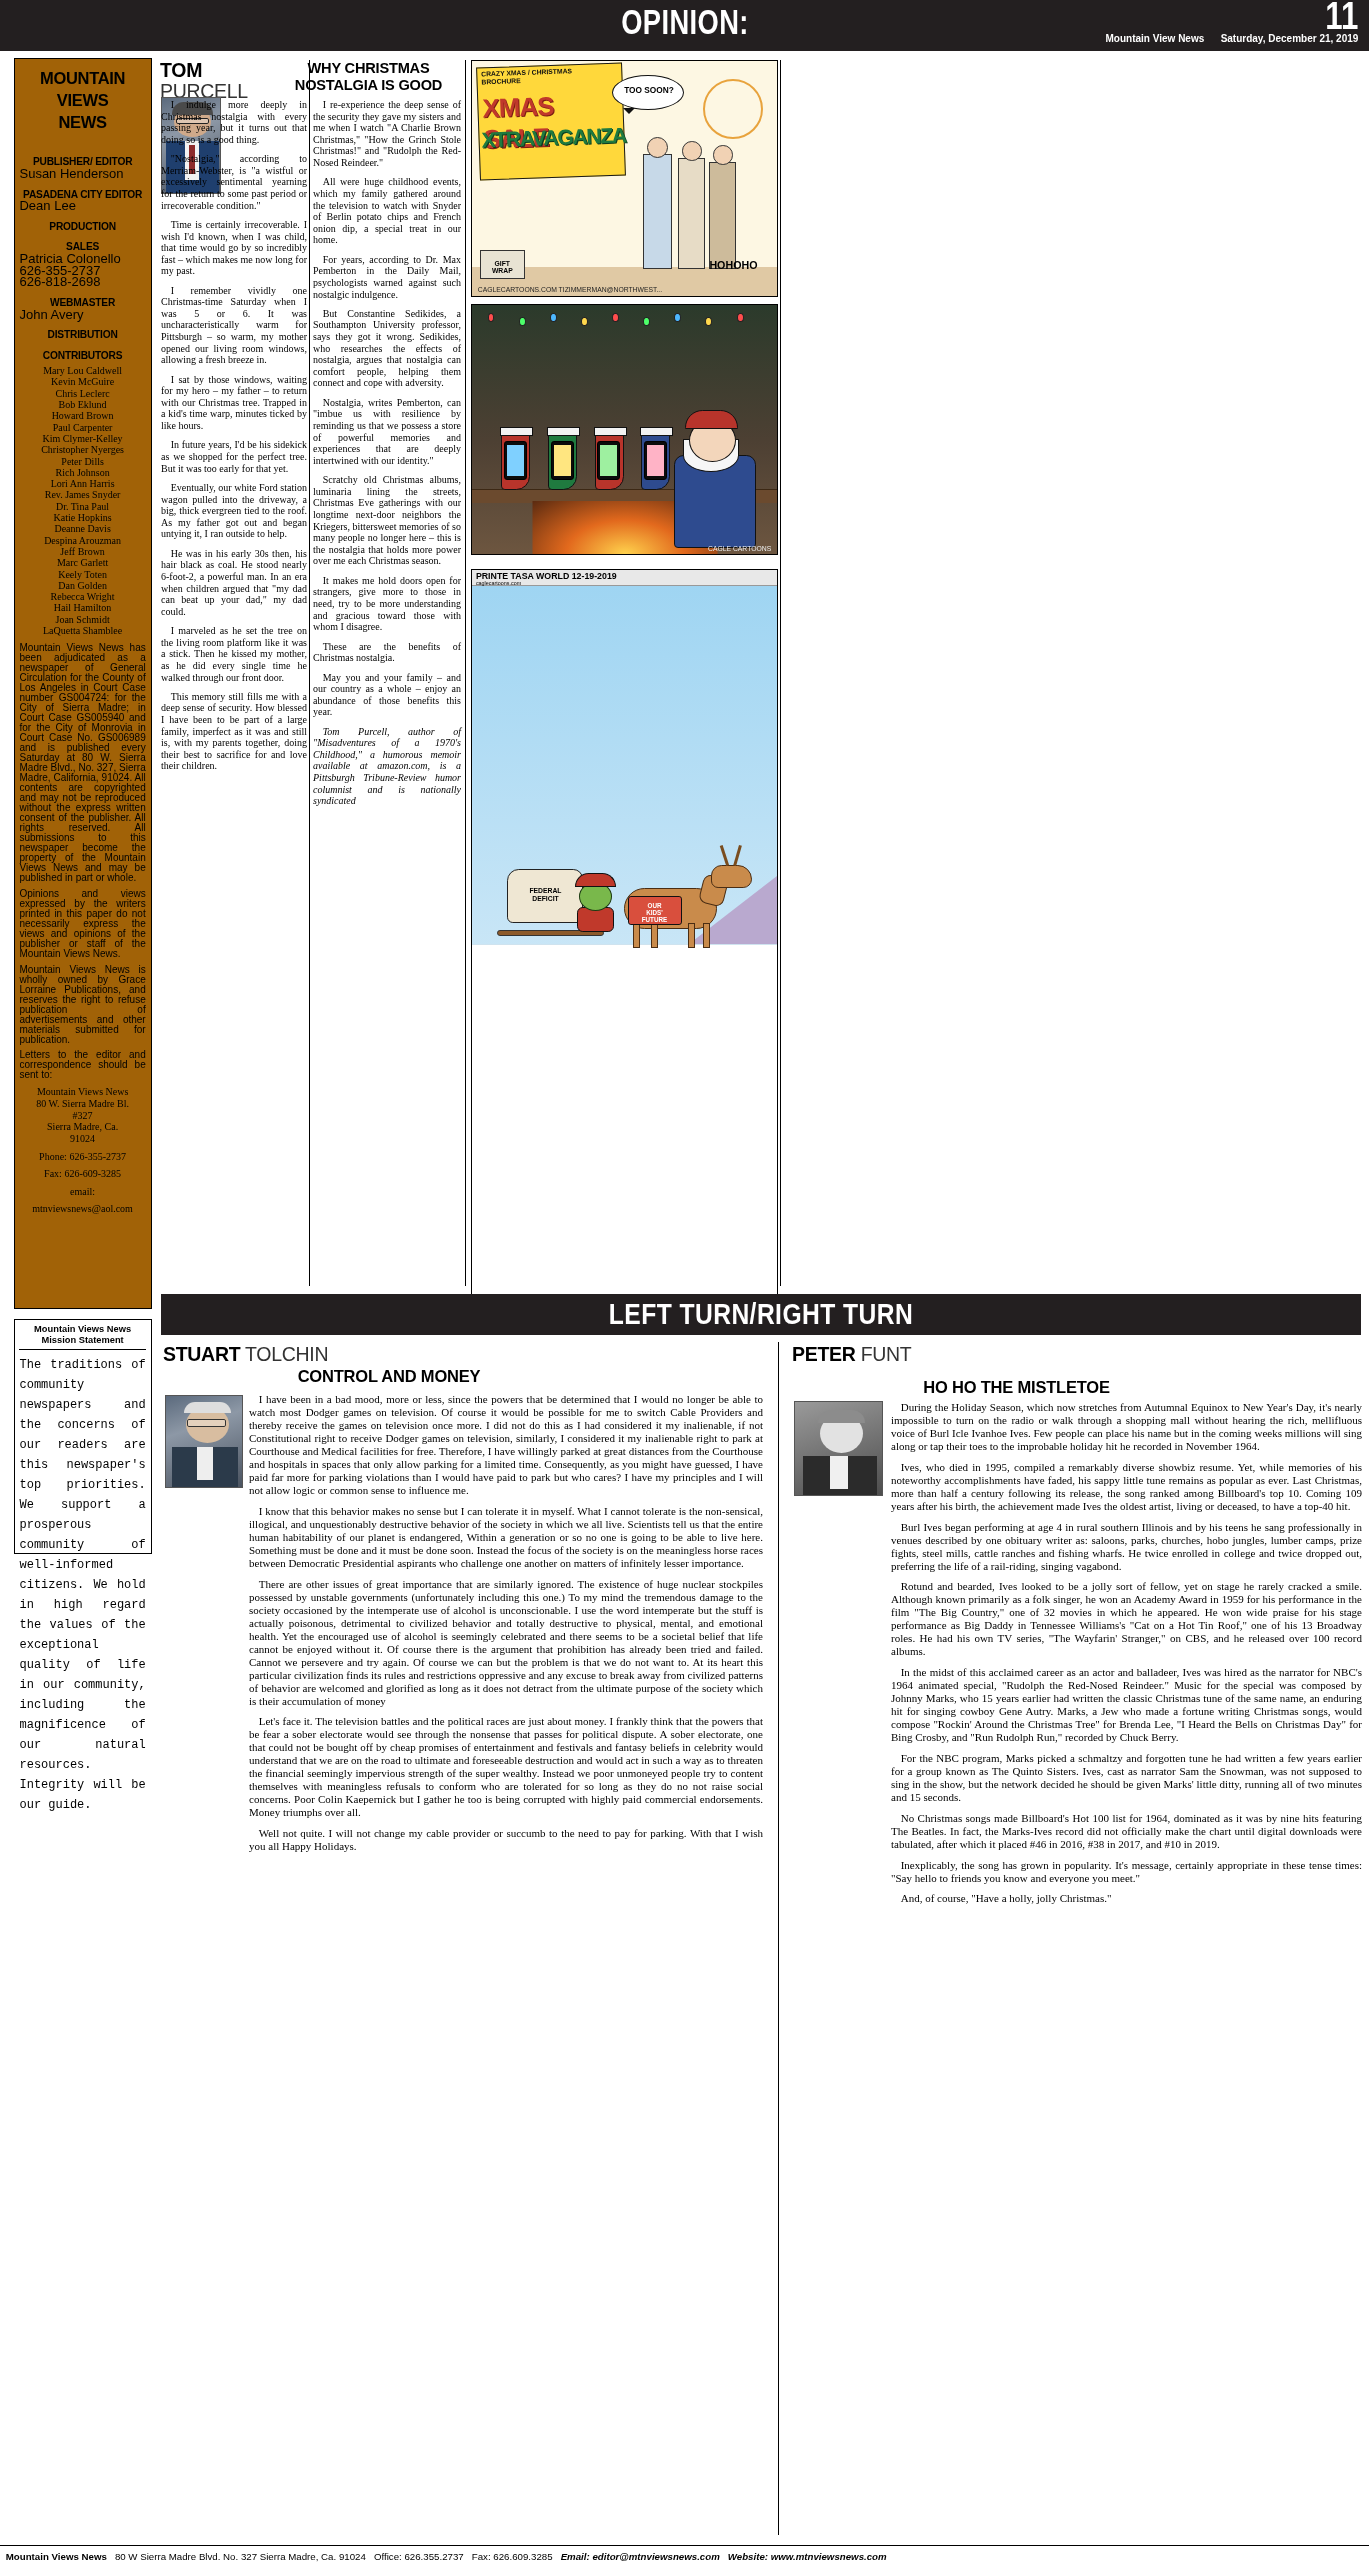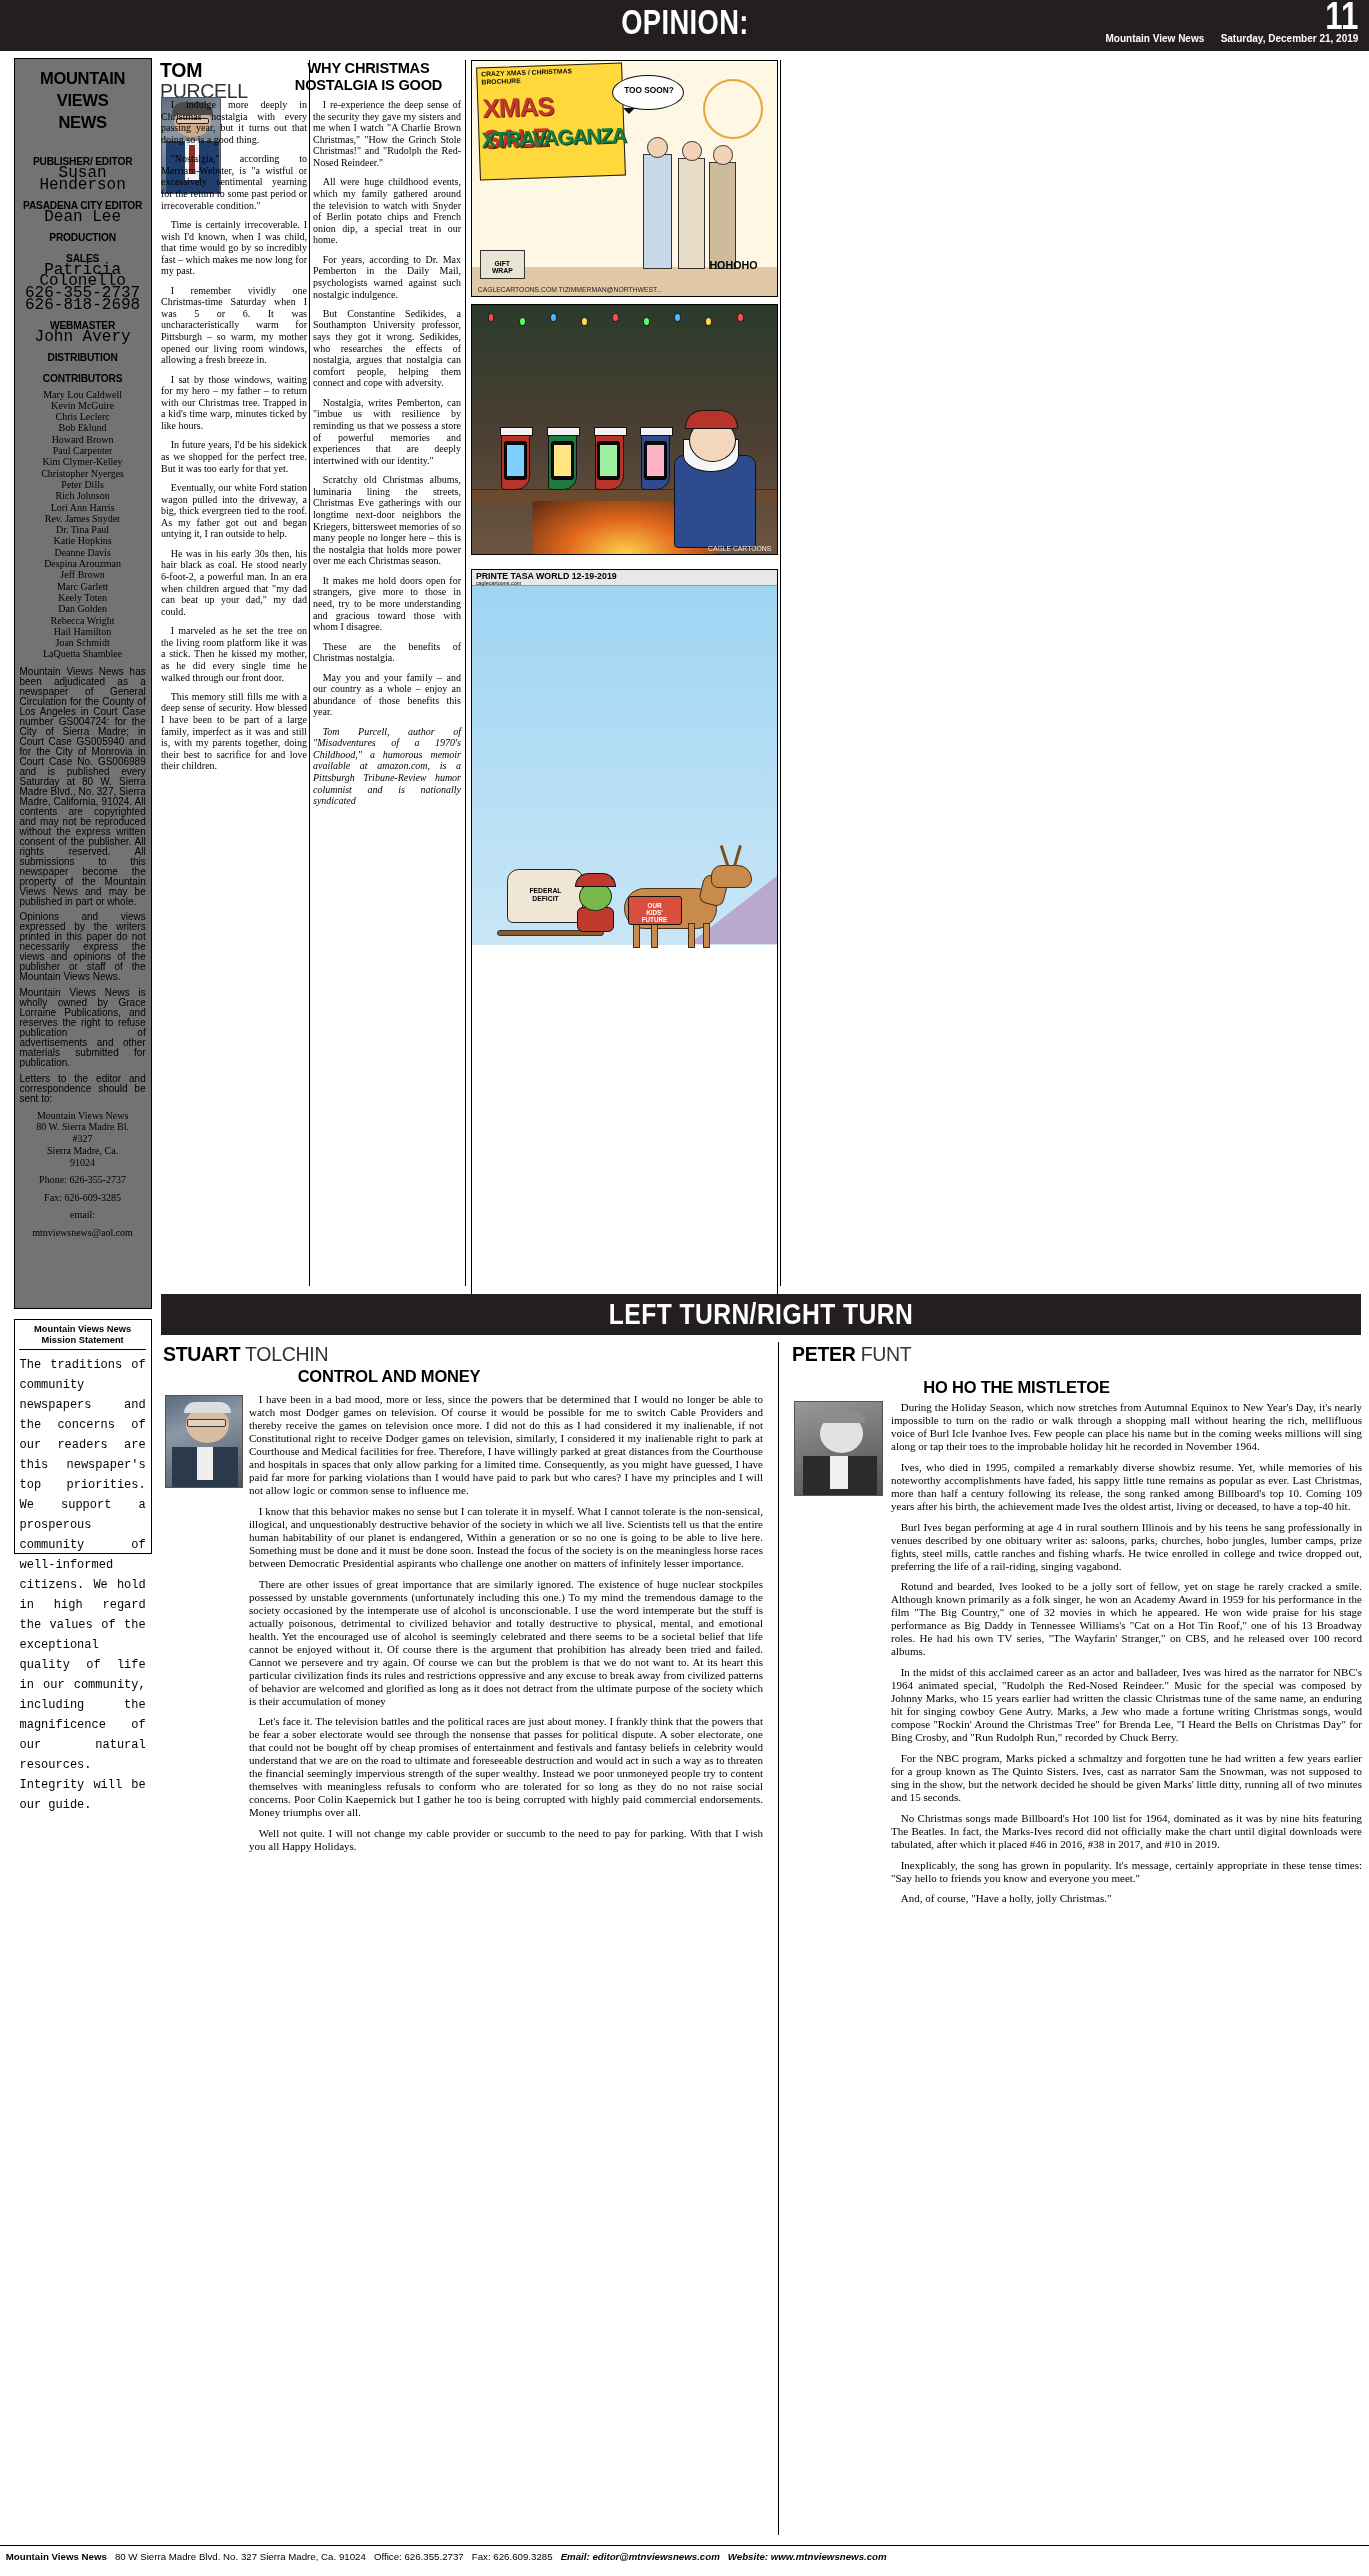--- a/index.html
+++ b/index.html
@@ -48,21 +48,21 @@
     font-size:10px;
     white-space:nowrap;
   }
   .top-banner .dateline span{ margin-left:13.6px; }
 
   
   .sidebar{
     position:absolute; left:13.6px; top:58px; width:138px; height:1251px;
     border:1.9px solid #000;
     padding:5.8px 4.9px 0 4.9px;
-    background:#737373;
+    background:#a16207;
   }
   .sidebar-inner{ position:relative; }
   .mast-name{
     text-align:center;
     font-family:"Liberation Sans", sans-serif;
     font-weight:bold;
     font-size:16.5px;
     line-height:18.5px;
     letter-spacing:-0.3px;
     margin-top:3.9px;
@@ -71,23 +71,22 @@
   .sb-head{
     text-align:center;
     font-family:"Liberation Sans", sans-serif;
     font-weight:bold;
     font-size:10.2px;
     line-height:11.7px;
     letter-spacing:-0.2px;
     margin-top:8.8px;
   }
   .sb-sub{
-    text-align:center;
-    font-family:Liberation Mono, monospace;
-    font-size:16px;
+    font-family:Liberation Sans, sans-serif;
+    font-size:13px;
     line-height:11.7px;
   }
   .contrib-list{
     text-align:center;
     font-family:"Liberation Serif", serif;
     font-size:10px;
     line-height:11.3px;
     margin-top:3.9px;
   }
   .legal{

